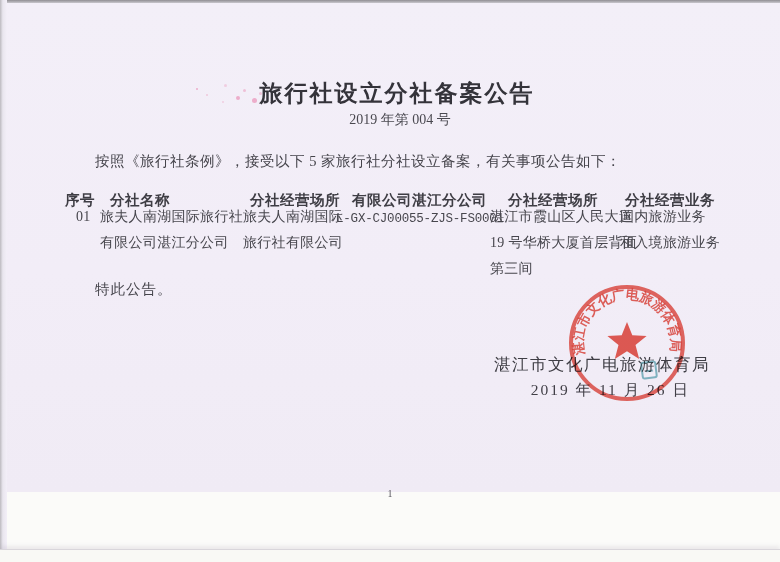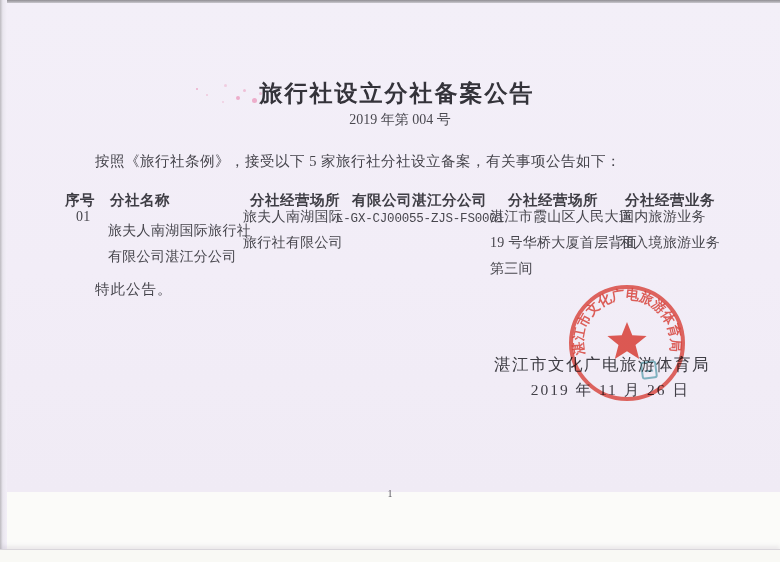--- a/index.html
+++ b/index.html
@@ -75,21 +75,21 @@
     <span class="th" style="left:65px;">序号</span>
     <span class="th" style="left:110px;">分社名称</span>
     <span class="th" style="left:250px;">分社经营场所</span>
     <span class="th" style="left:352px;">有限公司湛江分公司</span>
     <span class="th" style="left:508px;">分社经营场所</span>
     <span class="th" style="left:625px;">分社经营业务</span>
   </div>
 
   <div>
     <span class="td" style="left:76px;">01</span>
-    <span class="td" style="left:108px;width:170px;margin-top:14px;">旅夫人南湖国际旅行社
+    <span class="td" style="left:100px;width:170px;">旅夫人南湖国际旅行社
 有限公司湛江分公司</span>
     <span class="td" style="left:243px;width:120px;">旅夫人南湖国际
 旅行社有限公司</span>
     <span class="td mono" style="left:336px;top:206px;">L-GX-CJ00055-ZJS-FS0001</span>
     <span class="td" style="left:490px;width:165px;">湛江市霞山区人民大道
 19 号华桥大厦首层背面
 第三间</span>
     <span class="td" style="left:620px;width:130px;">国内旅游业务
 和入境旅游业务</span>
   </div>

